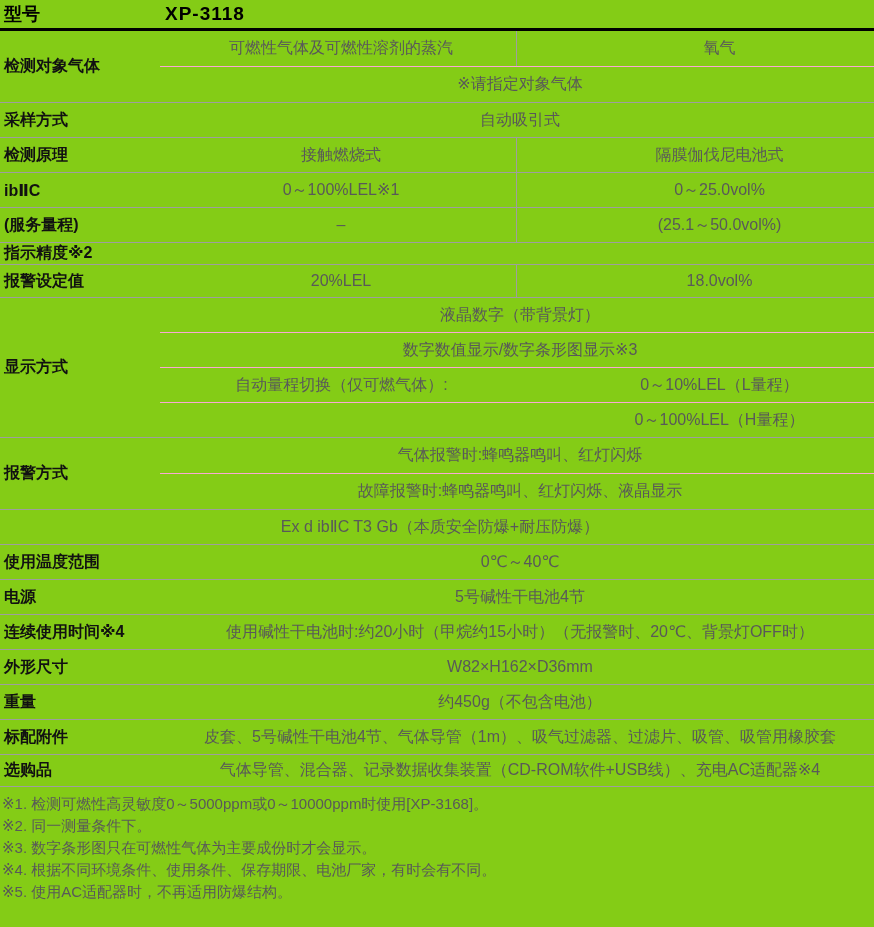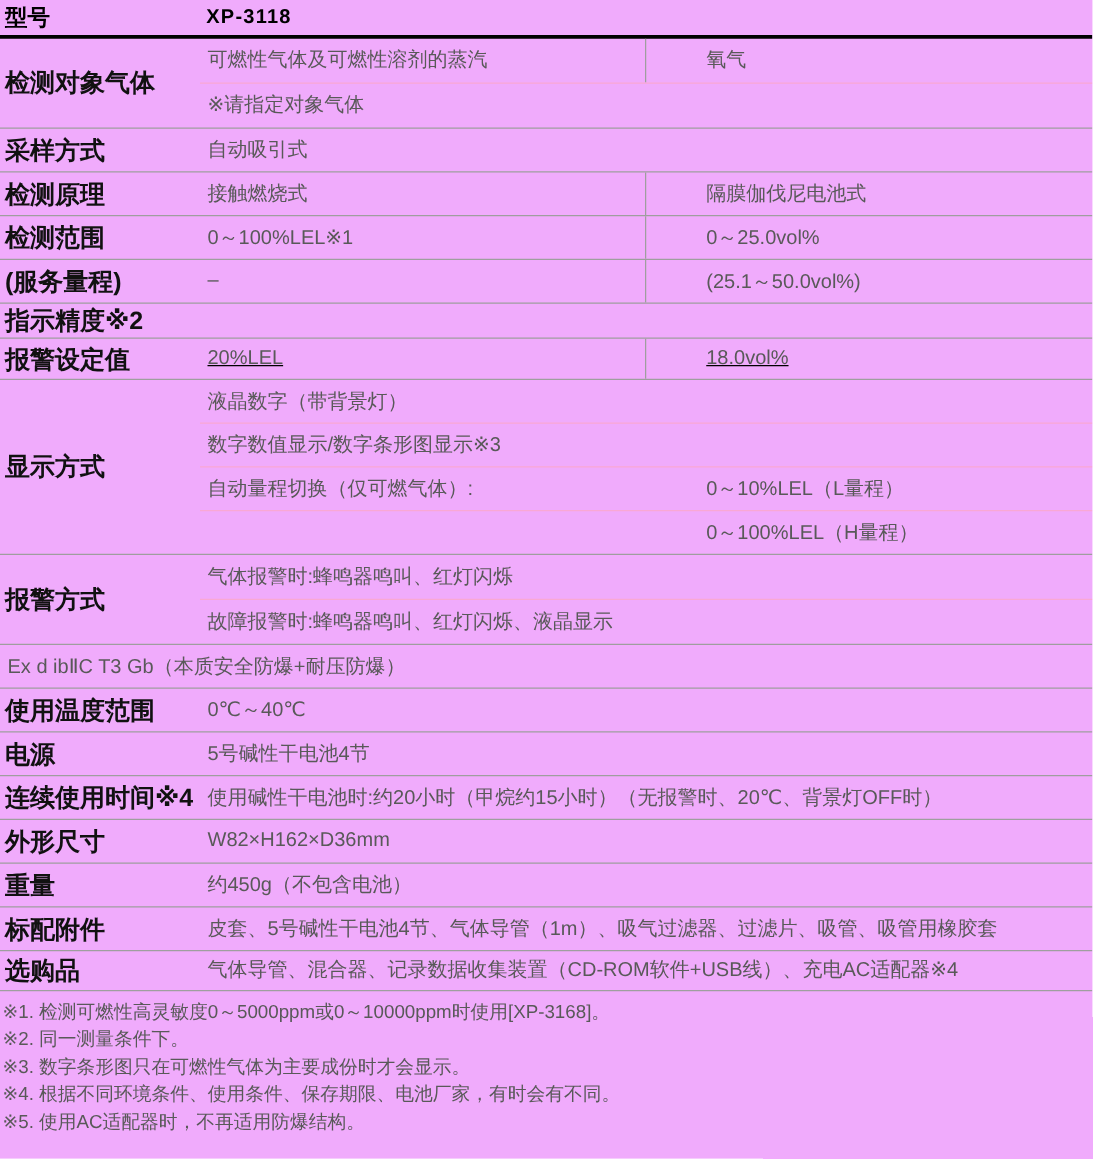--- a/index.html
+++ b/index.html
@@ -1,40 +1,40 @@
 <!DOCTYPE html>
 <html><head>
 <meta charset="utf-8">
 <style>
   html, body { margin:0; padding:0; background:#ffffff; }
   .page {
-    width:874px; height:927px; margin:0; background:#f0abfc;
+    width:874px; height:927px; margin:0; background:#84cc16;
     font-family:"Liberation Sans","DejaVu Sans",sans-serif;
     box-sizing:border-box; overflow:hidden;
   }
   
   .header-row { display:flex; align-items:center; height:28px; border-bottom:3px solid #000; }
   .header-label {
     width:160px; flex:none; padding-left:4px; box-sizing:border-box;
     font-size:18px; font-weight:bold; color:#000;
   }
-  .header-value { font-size:16px; font-weight:bold; color:#000; letter-spacing:1px; padding-left:5px; }
+  .header-value { font-size:19px; font-weight:bold; color:#000; letter-spacing:1px; padding-left:5px; }
 
   
   .spec-table { width:874px; }
   .spec-row { display:flex; border-bottom:1px solid #9e9e9e; }
   .spec-label {
     width:160px; flex:none; box-sizing:border-box; padding-left:4px;
     display:flex; align-items:center;
-    font-size:20px; font-weight:bold; color:#111;
+    font-size:16px; font-weight:bold; color:#111;
   }
   .spec-values { flex:1; display:flex; flex-direction:column; min-width:0; }
   .subrow { display:flex; align-items:stretch; min-height:34px; }
   .subrow + .subrow { border-top:1px solid #f9a8d4; }
-  .cell { display:flex; align-items:center; padding-left:6px; box-sizing:border-box; }
+  .cell { display:flex; align-items:center; padding-left:6px; box-sizing:border-box;justify-content:center; }
   .cell-full { flex:1; }
   .cell-left { width:357px; flex:none; }
   .cell-left.vline { border-right:1px solid #9e9e9e; }
   .cell-right { flex:1;margin-left:42px; }
   .val { color:#595959; font-size:16px; white-space:nowrap; }
 
   
   .footnotes { padding:6px 0 0 2px; }
   .footnote { font-size:15px; line-height:22px; color:#595959; white-space:nowrap; }
 </style>
@@ -88,21 +88,21 @@
               <span class="val">接触燃烧式</span>
             </div>
           <div class="cell cell-right">
               <span class="val">隔膜伽伐尼电池式</span>
             </div>
         </div>
       </div>
     </div>
 
     <div class="spec-row">
-      <div class="spec-label">检测范围</div>
+      <div class="spec-label">ibⅡC</div>
       <div class="spec-values">
         <div class="subrow">
           <div class="cell cell-left vline">
               <span class="val">0～100%LEL※1</span>
             </div>
           <div class="cell cell-right">
               <span class="val">0～25.0vol%</span>
             </div>
         </div>
       </div>
@@ -122,21 +122,21 @@
       </div>
     </div>
 
     <div class="spec-row">
       <div class="spec-label">指示精度※2</div>
     </div>
 
     <div class="spec-row">
       <div class="spec-label">报警设定值</div>
       <div class="spec-values">
-        <div class="subrow" style="min-height:32px;text-decoration:underline;">
+        <div class="subrow" style="min-height:32px;">
           <div class="cell cell-left vline">
               <span class="val">20%LEL</span>
             </div>
           <div class="cell cell-right">
               <span class="val">18.0vol%</span>
             </div>
         </div>
       </div>
     </div>
 

